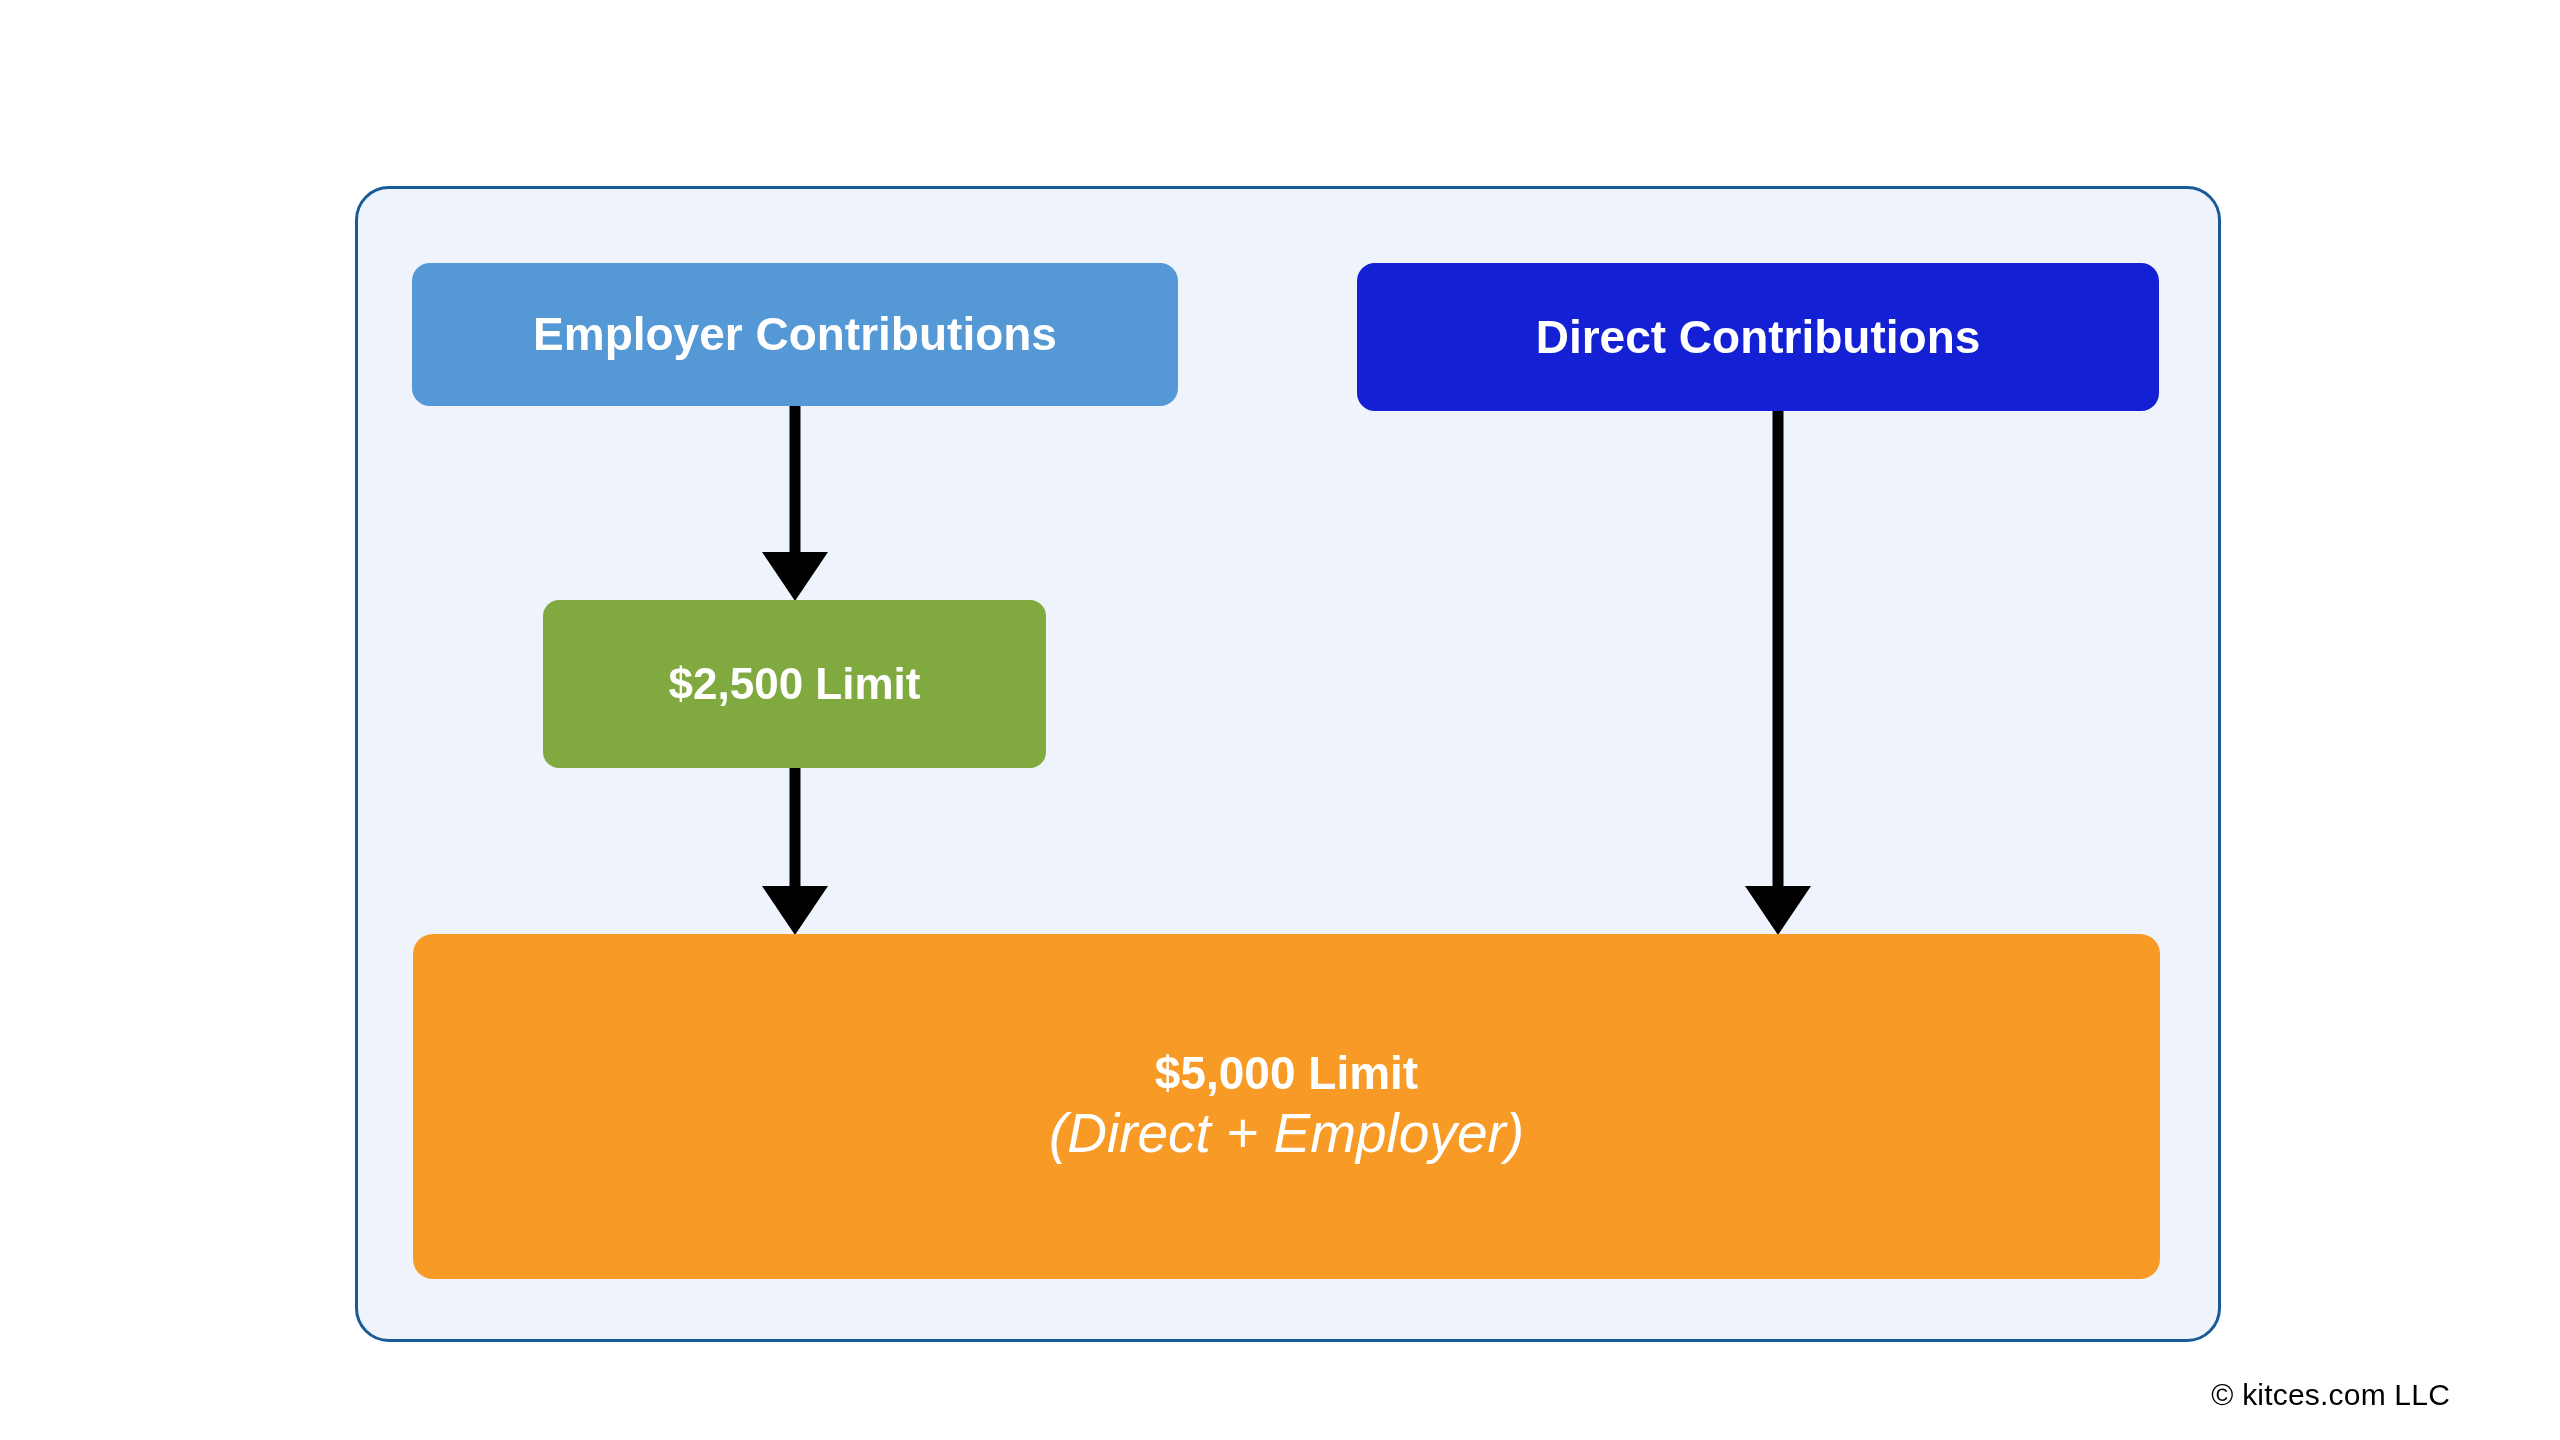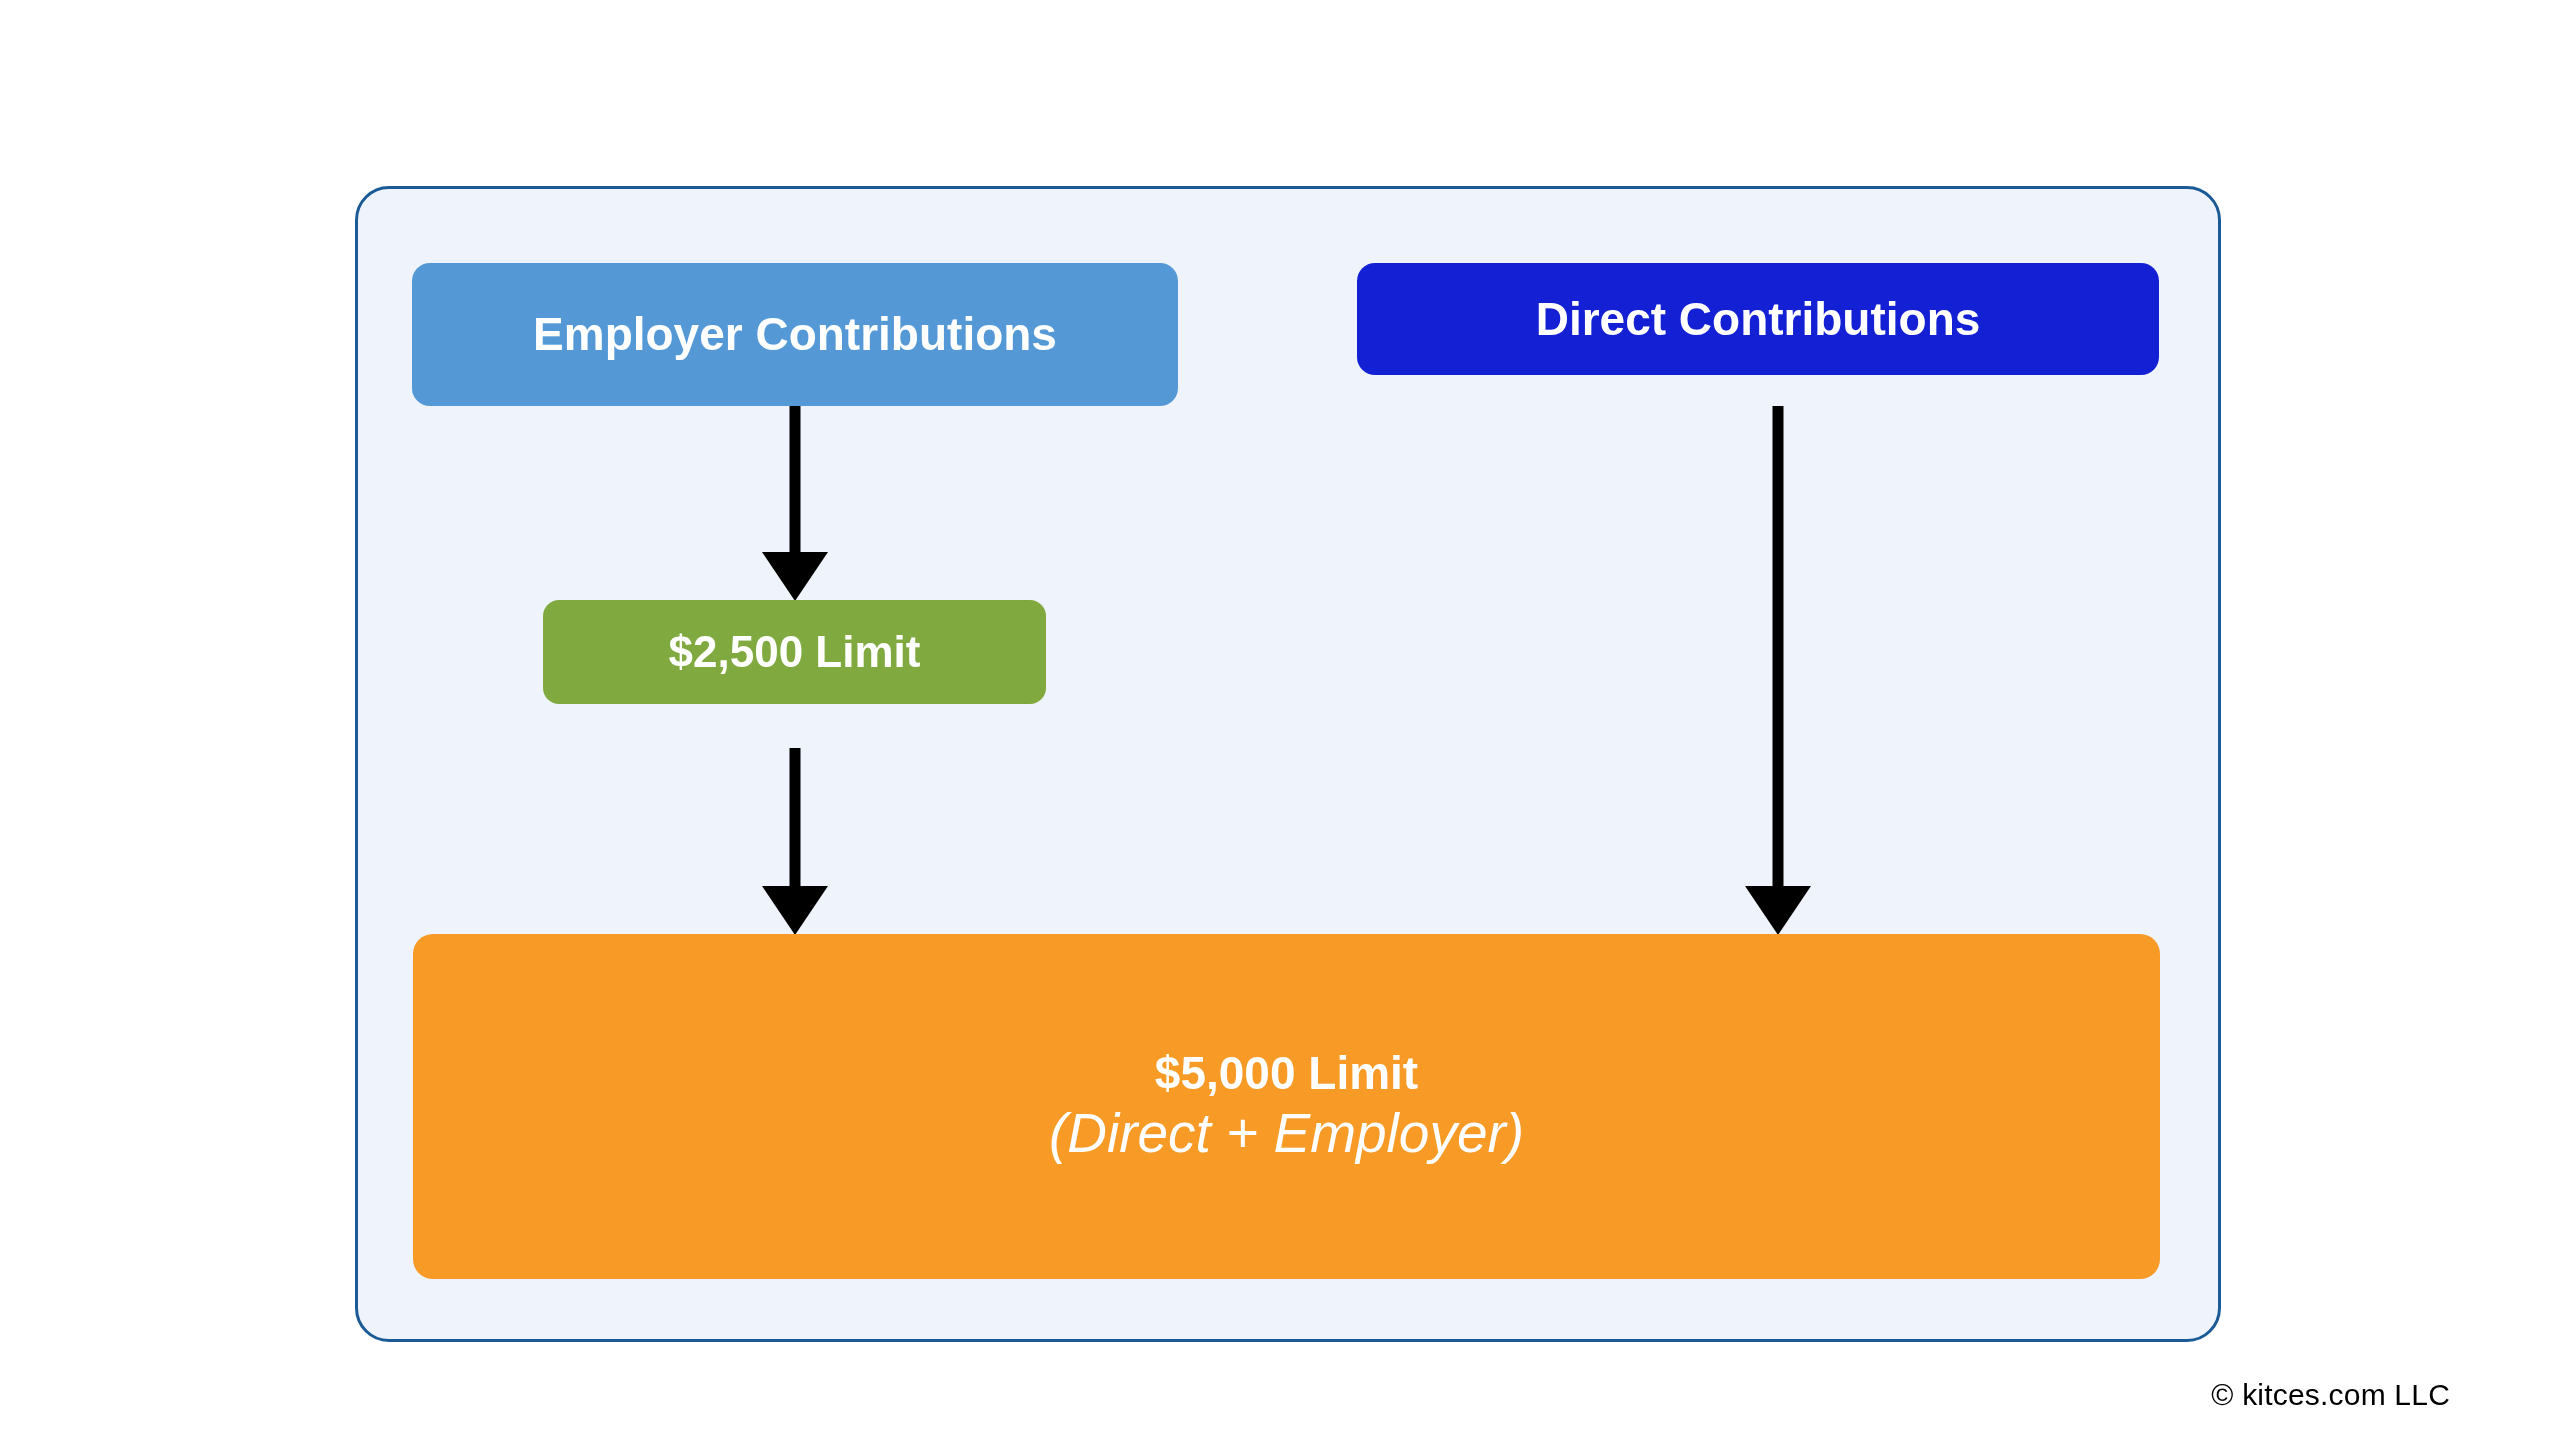--- a/index.html
+++ b/index.html
@@ -78,31 +78,31 @@
     height: 143px;
     background: #5499d6;
   }
   #node-employer .node-label { font-size: 46px; }
 
   
   #node-direct {
     left: 1357px;
     top: 263px;
     width: 802px;
-    height: 112px;
+    height: 148px;
     background: #1420d4;
   }
   #node-direct .node-label { font-size: 46px; }
 
   
   #node-limit-2500 {
     left: 543px;
     top: 600px;
     width: 503px;
-    height: 104px;
+    height: 168px;
     background: #80aa40;
     border-radius: 16px;
   }
   #node-limit-2500 .node-label { font-size: 44px; }
 
   
   #node-limit-5000 {
     left: 413px;
     top: 934px;
     width: 1747px;

